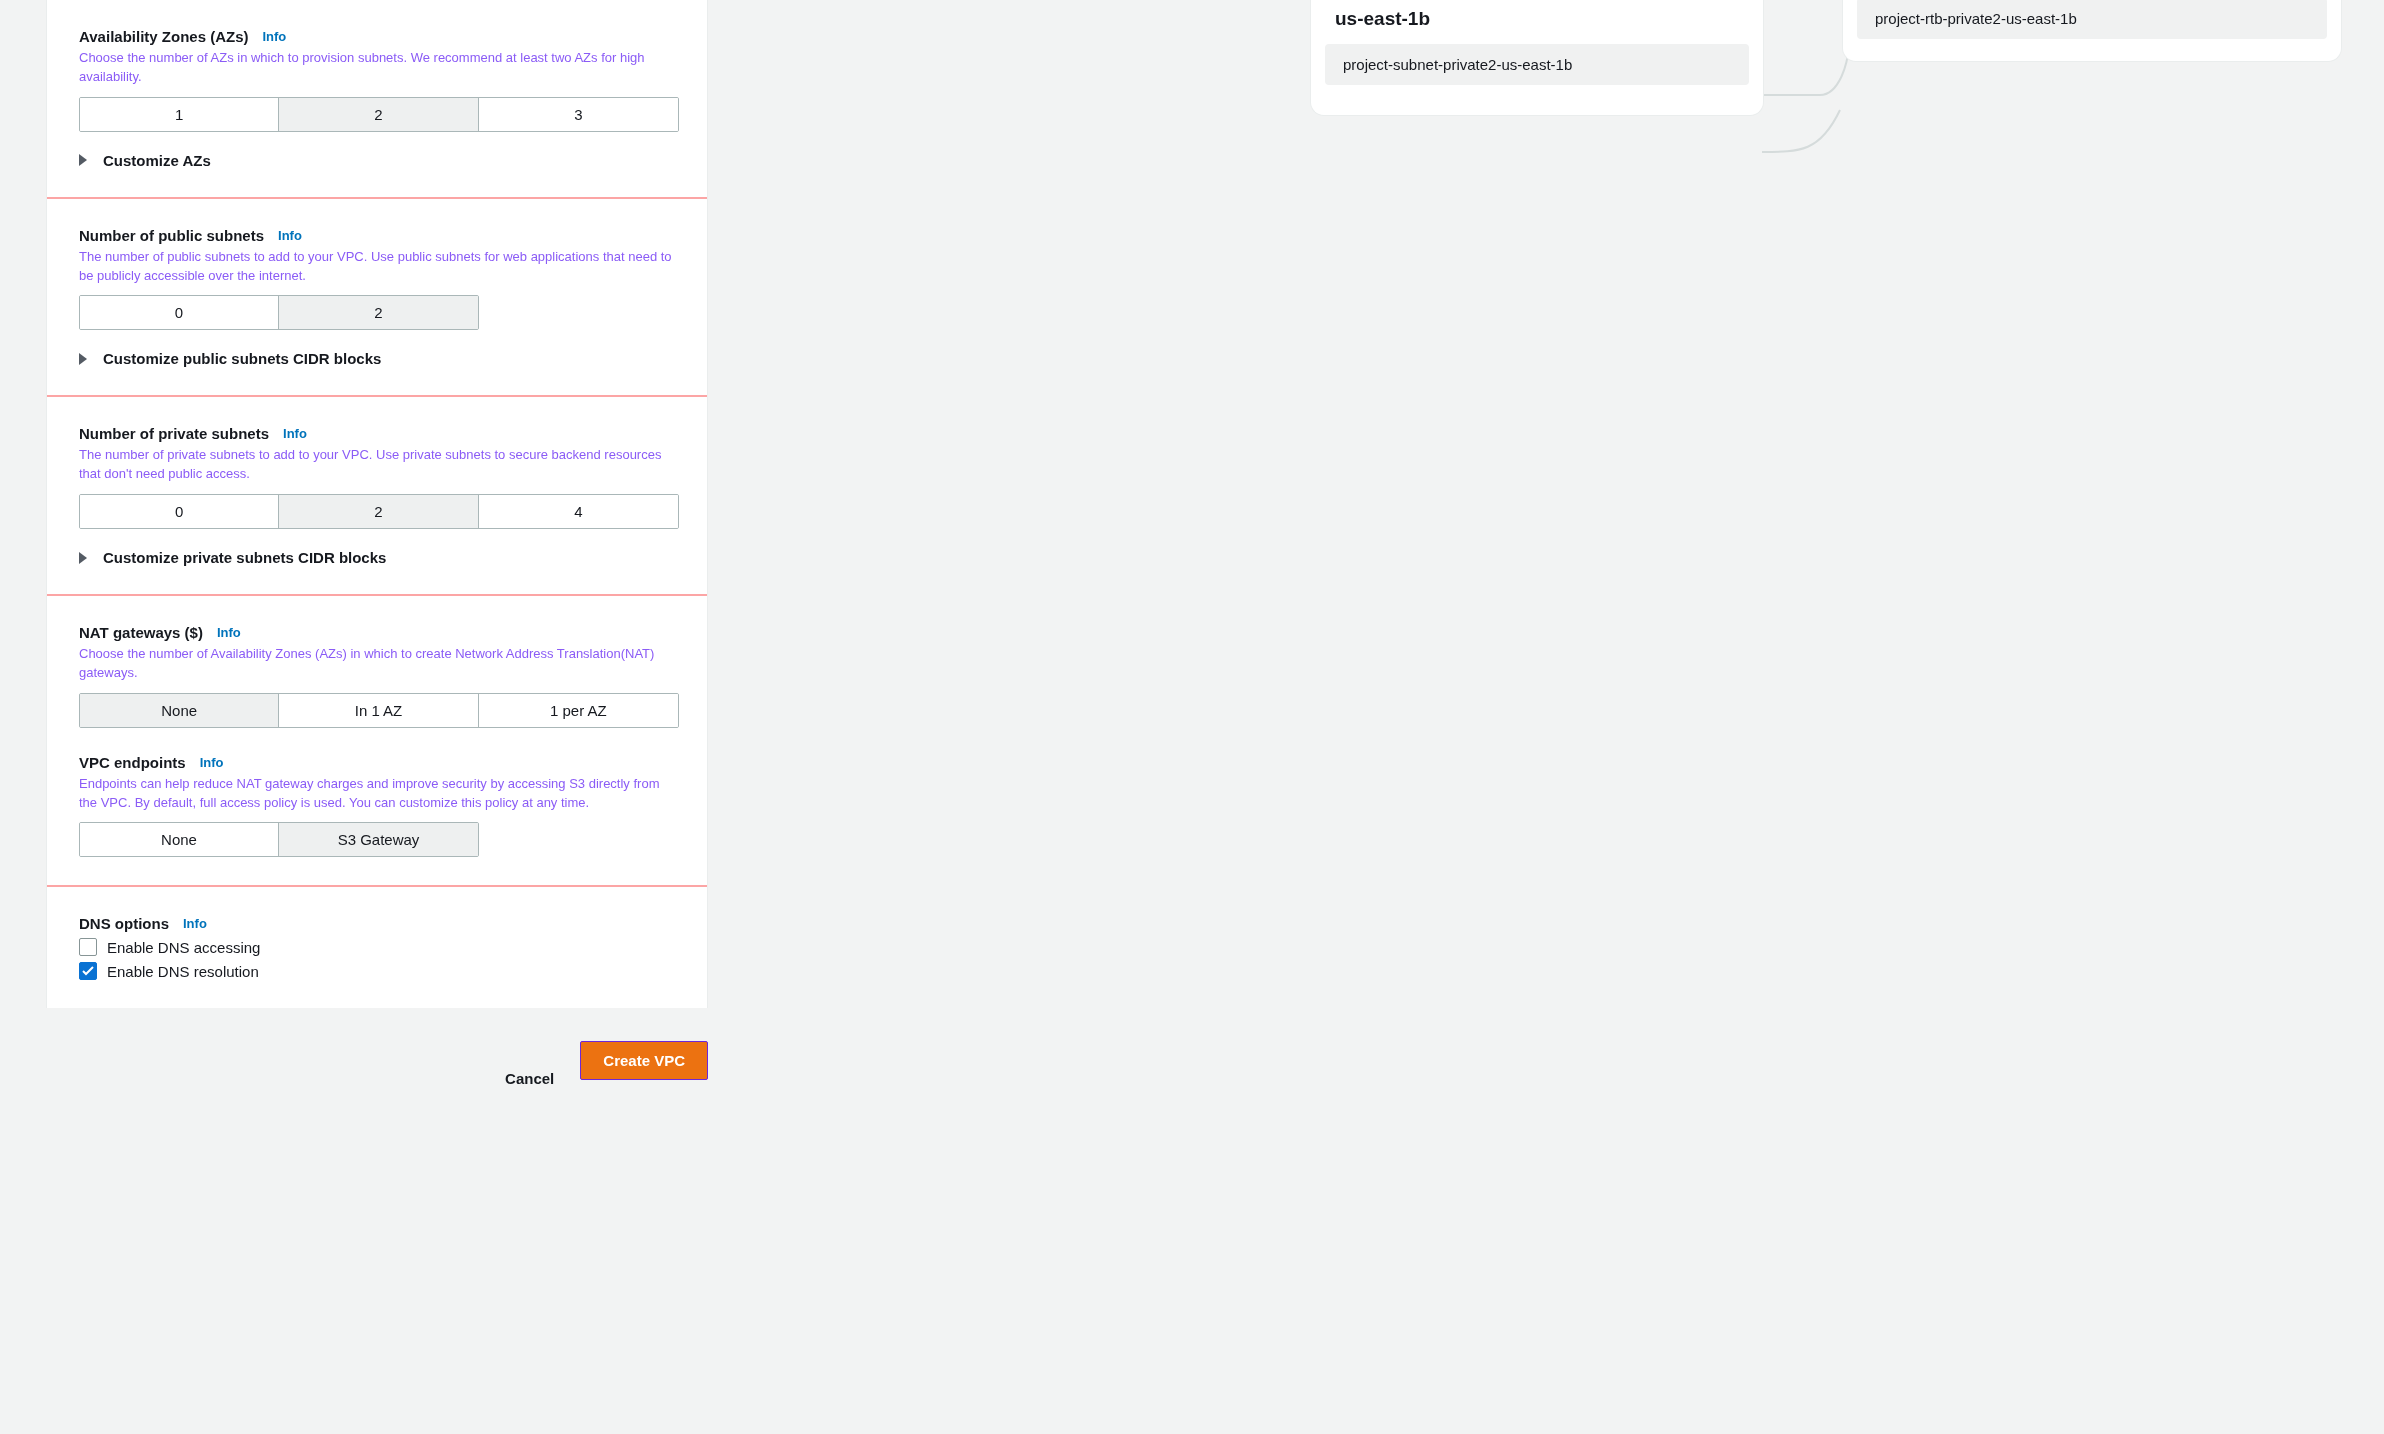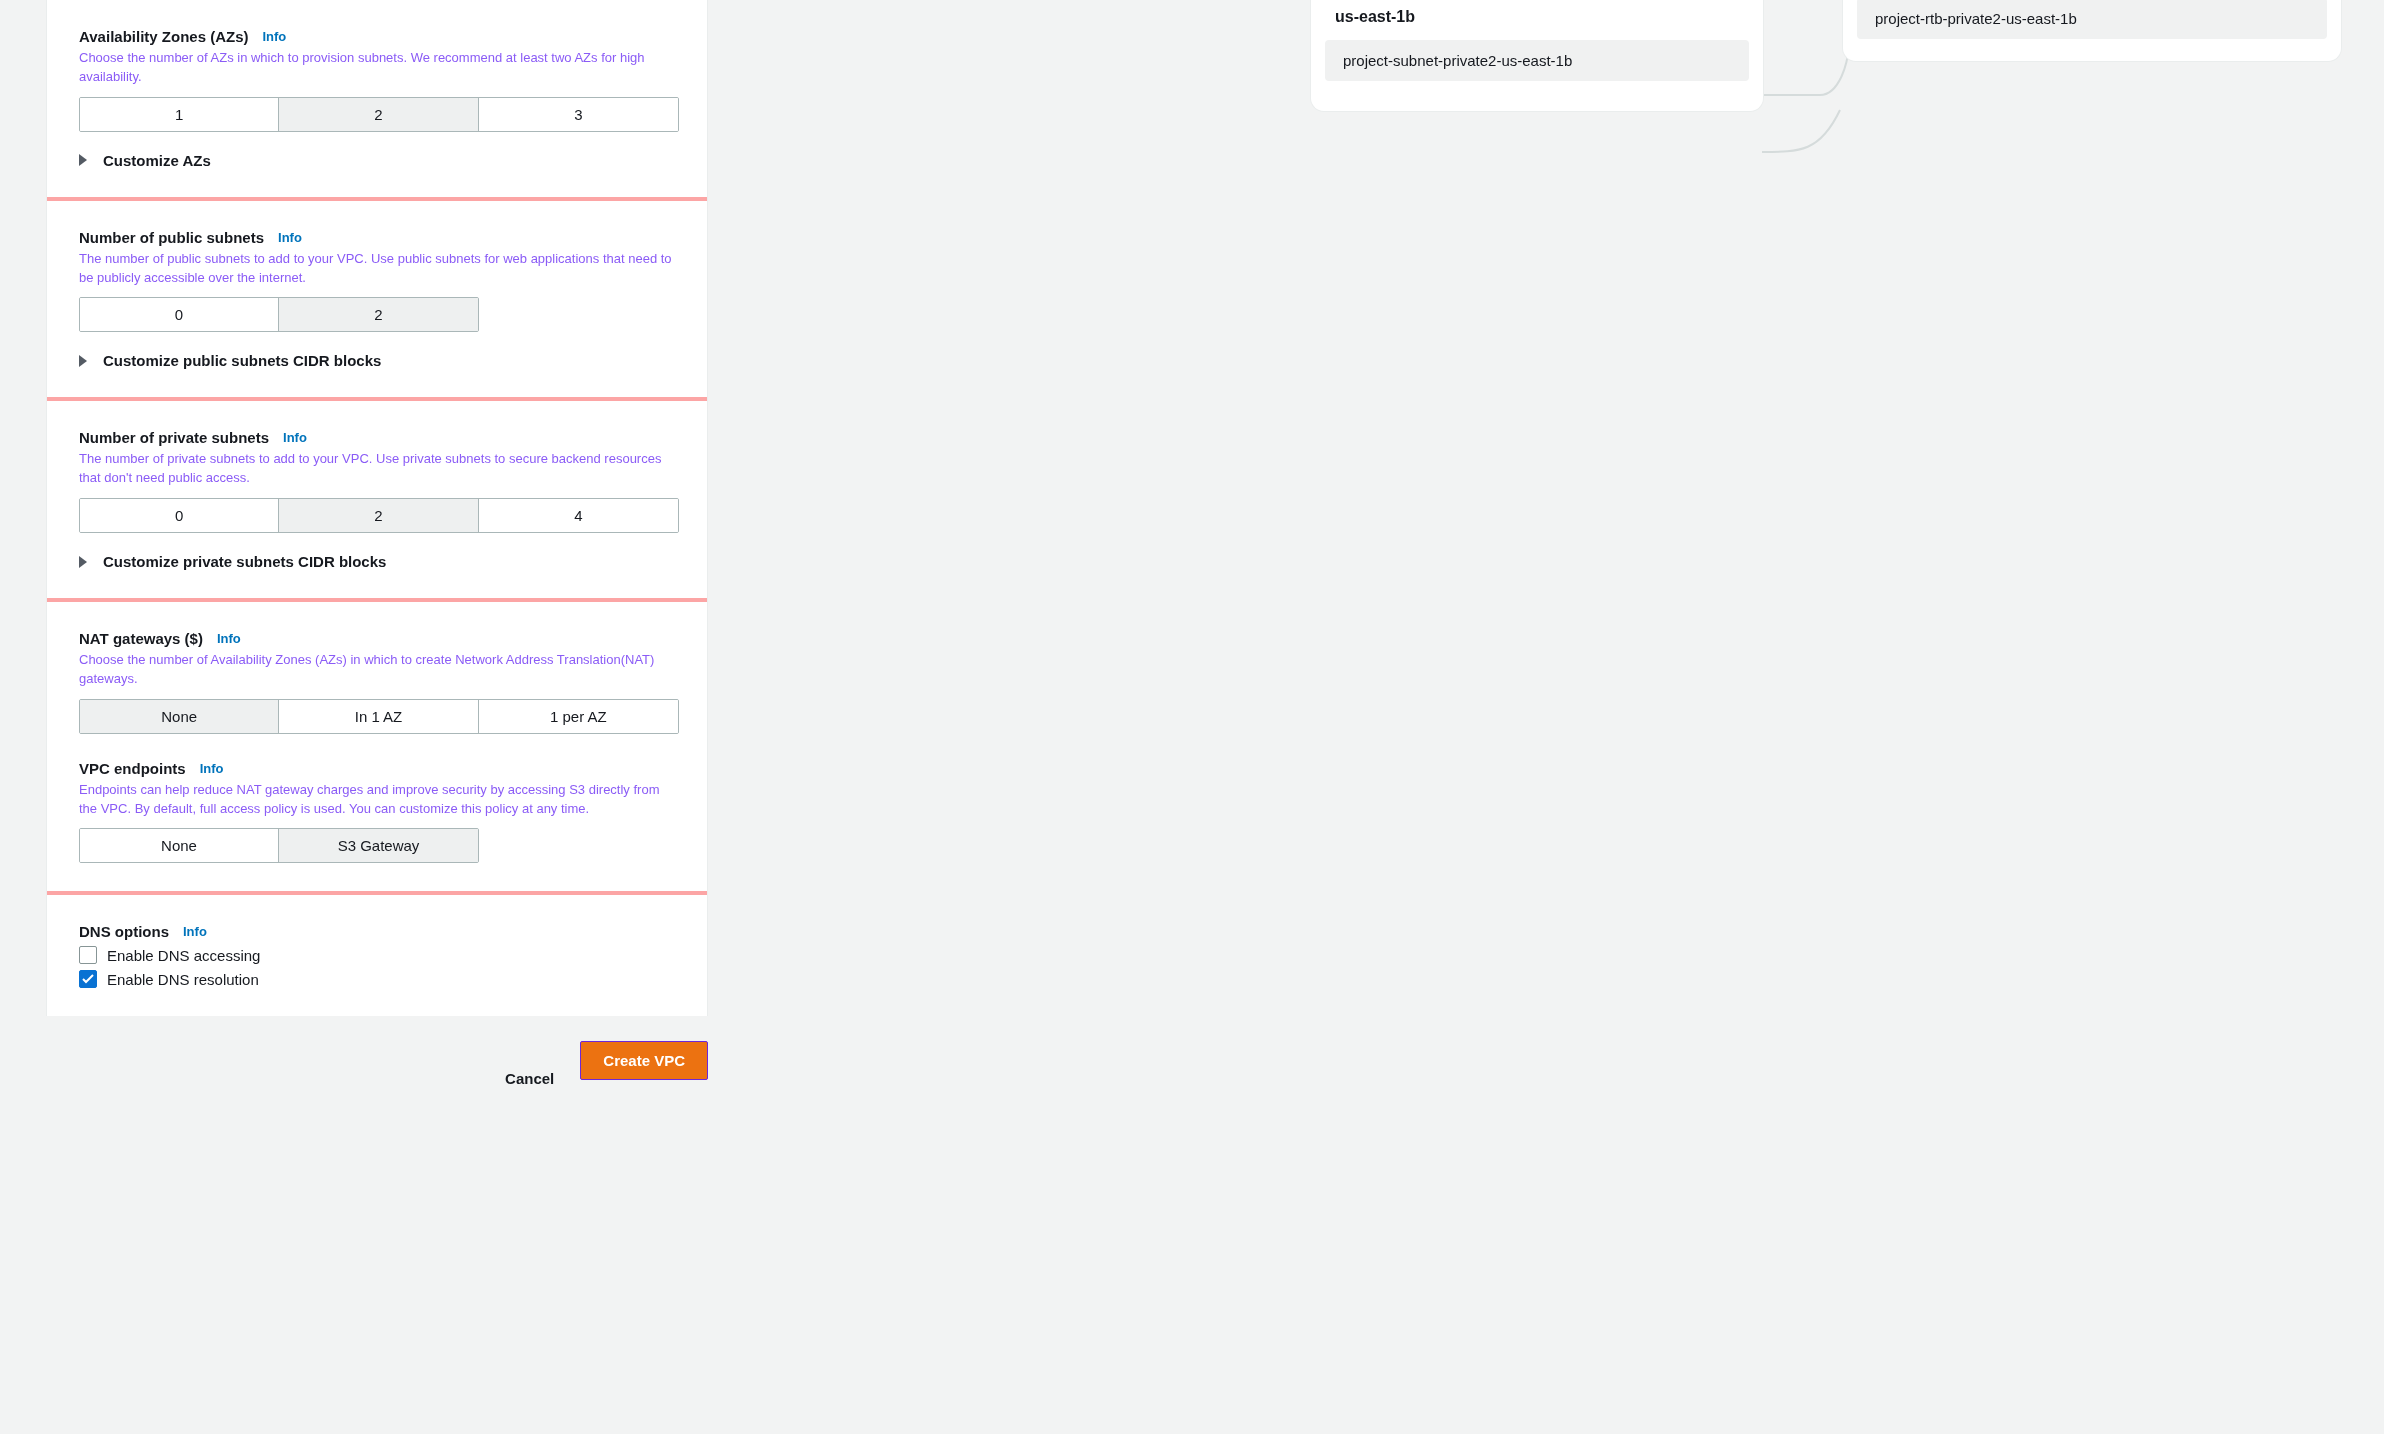--- a/index.html
+++ b/index.html
@@ -2,21 +2,21 @@
 <html><head>
 <meta charset="utf-8">
 <style>
   html,body{margin:0;padding:0;background:#f2f3f3;font-family:"Amazon Ember","Helvetica Neue",Arial,sans-serif;color:#16191f;font-size:14px;}
   *{box-sizing:border-box;}
   .page{width:2384px;height:1434px;position:relative;overflow:hidden;}
   .form-panel{
     position:absolute;left:46px;top:0;width:662px;
     background:#fff;border:1px solid #eaeded;border-top:none;border-bottom:none;
   }
-  .section{padding:28px 32px 28px 32px;border-bottom:4px solid #fca5a5;}
+  .section{padding:28px 32px 28px 32px;border-bottom:2px solid #fca5a5;}
   .section.last{border-bottom:none;}
   .section .block{margin-bottom:26px;}
   .section .block:last-child{margin-bottom:0;}
   .label-row{display:flex;align-items:center;gap:14px;margin-bottom:4px;}
   .field-label{font-weight:700;font-size:15px;color:#16191f;}
   .info-link{color:#0073bb;font-size:13px;font-weight:700;cursor:pointer;}
   .field-desc{color:#8b5cf6;font-size:13px;line-height:1.45;margin-bottom:10px;max-width:600px;}
   .seg{display:flex;border:1px solid #aab7b8;border-radius:2px;overflow:hidden;width:600px;}
   .seg.two .seg-btn{width:50%;}
   .seg.three .seg-btn{width:33.3333%;}
@@ -38,21 +38,21 @@
     padding:22px 0 0 0;align-items:center;
   }
   .btn-link{background:none;border:none;color:#16191f;font-weight:700;font-size:15px;cursor:pointer;padding:8px 4px;margin-top:36px;}
   .btn-primary{background:#ec7211;border:1px solid #6d28d9;color:#fff;font-weight:700;font-size:15px;
     padding:10px 22px;border-radius:2px;cursor:pointer;}
   
   .diagram{position:absolute;left:1290px;top:-20px;width:1070px;}
   .col{position:absolute;top:0;}
   .col.subs{left:20px;width:454px;padding:22px 14px 30px 14px;background:#fff;border:1px solid #eaeded;border-radius:14px;border-top:none;border-top-left-radius:0;border-top-right-radius:0;}
   .col.rtbs{left:552px;width:500px;padding:18px 14px 22px 14px;background:#fff;border:1px solid #eaeded;border-radius:14px;border-top:none;border-top-left-radius:0;border-top-right-radius:0;}
-  .az-title{font-weight:700;font-size:16px;margin:6px 0 14px 10px;}
+  .az-title{font-weight:700;font-size:19px;margin:6px 0 14px 10px;}
   .pill{background:#f0f1f1;border-radius:4px;padding:12px 18px;font-size:15px;color:#16191f;margin:0 0 14px 0;}
   .pill:last-child{margin-bottom:0;}
   .connector{position:absolute;stroke:#d5dbdb;fill:none;}
 </style>
 </head>
 <body>
 
 <div class="page">
 
   <div class="form-panel" id="formPanel">

